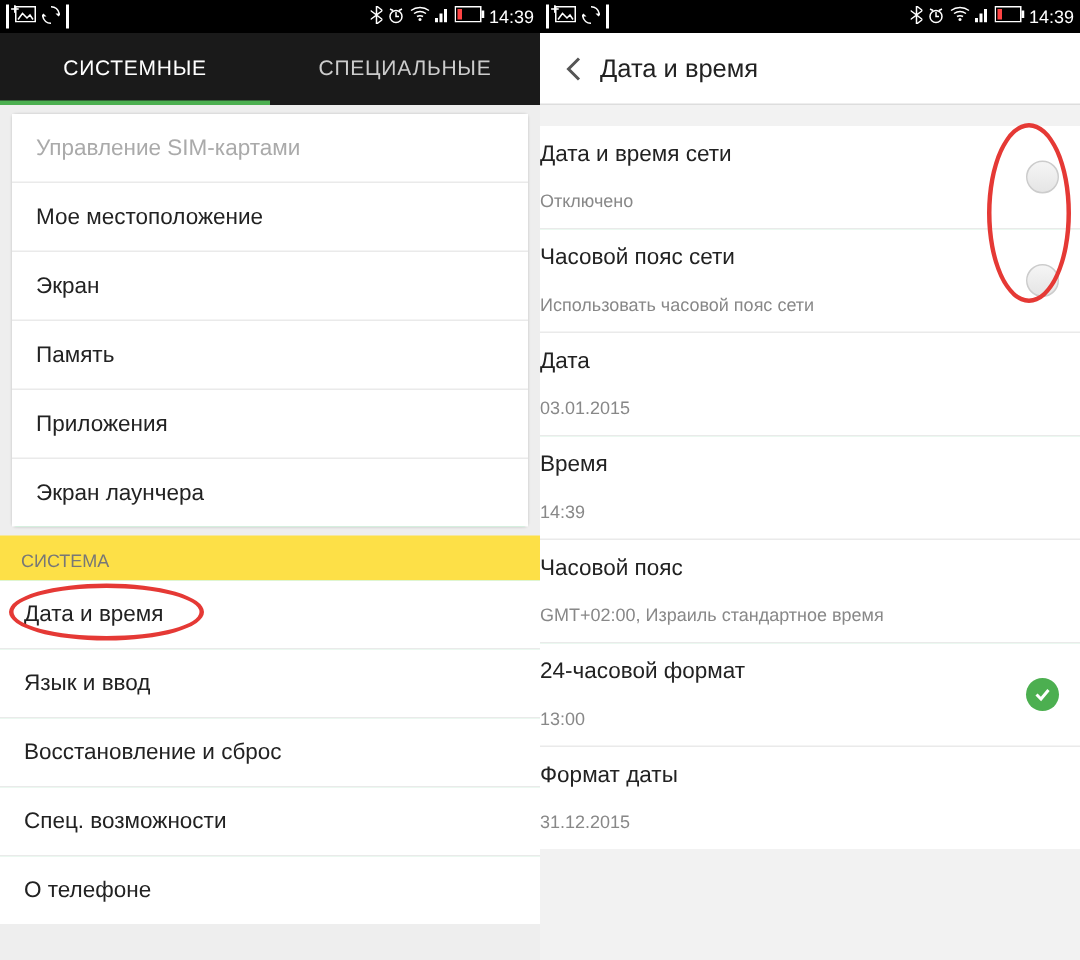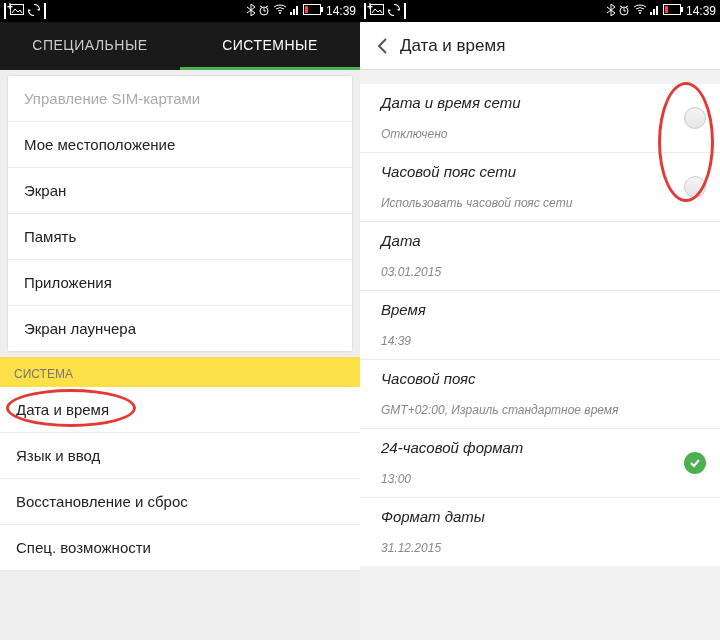--- a/index.html
+++ b/index.html
@@ -68,21 +68,21 @@
     background: #fde047;
   }
   .row {
     padding: 14px 16px;
     border-bottom: 1px solid #eaeaea;
     font-size: 15px;
     color: #222;
     background: #fff;
     position: relative;
   }
-  .row.two-line { padding: 10px 21px 11px; font-style: italic; }
+  .row.two-line { padding: 10px 0 11px; }
   .row .sub {
     font-size: 12px;
     color: #888;
     margin-top: 16px;
   }
   .row.dim { color: #aaa; }
   .row:last-child { border-bottom: none; }
   .header2 {
     height: 48px;
     background: #fff;
@@ -165,40 +165,41 @@
       <span><svg width="20" height="11" viewBox="0 0 20 11">
             <rect x="0.5" y="0.5" width="17" height="10" fill="none" stroke="#fff"></rect>
             <rect x="18" y="3" width="2" height="5" fill="#fff"></rect>
             <rect x="2" y="2" width="3" height="7" fill="#f44"></rect>
           </svg></span>
       <span>14:39</span>
     </div>
   </div>
 
   <div class="tabs">
+    <div class="tab active">СИСТЕМНЫЕ</div>
     <div class="tab">СПЕЦИАЛЬНЫЕ</div>
-    <div class="tab active">СИСТЕМНЫЕ</div>
   </div>
 
   <div class="list card">
     <div class="row dim">Управление SIM-картами</div>
     <div class="row">Мое местоположение</div>
     <div class="row">Экран</div>
     <div class="row">Память</div>
     <div class="row">Приложения</div>
     <div class="row">Экран лаунчера</div>
   </div>
 
   <div class="section-header">СИСТЕМА</div>
 
   <div class="list">
     <div class="row">Дата и время</div>
     <div class="row">Язык и ввод</div>
     <div class="row">Восстановление и сброс</div>
     <div class="row">Спец. возможности</div>
+    <div class="row">О телефоне</div>
   </div>
 
   <div class="highlight-oval" style="left:6px; top:389px; width:130px; height:38px;"></div>
 </div>
 
 <div class="phone" style="background:#f2f2f2;">
   <div class="statusbar">
     <div class="sb-left">
       <span><span class="icon-box icon-plus"></span></span>
       <span><svg width="14" height="11" viewBox="0 0 14 11">

